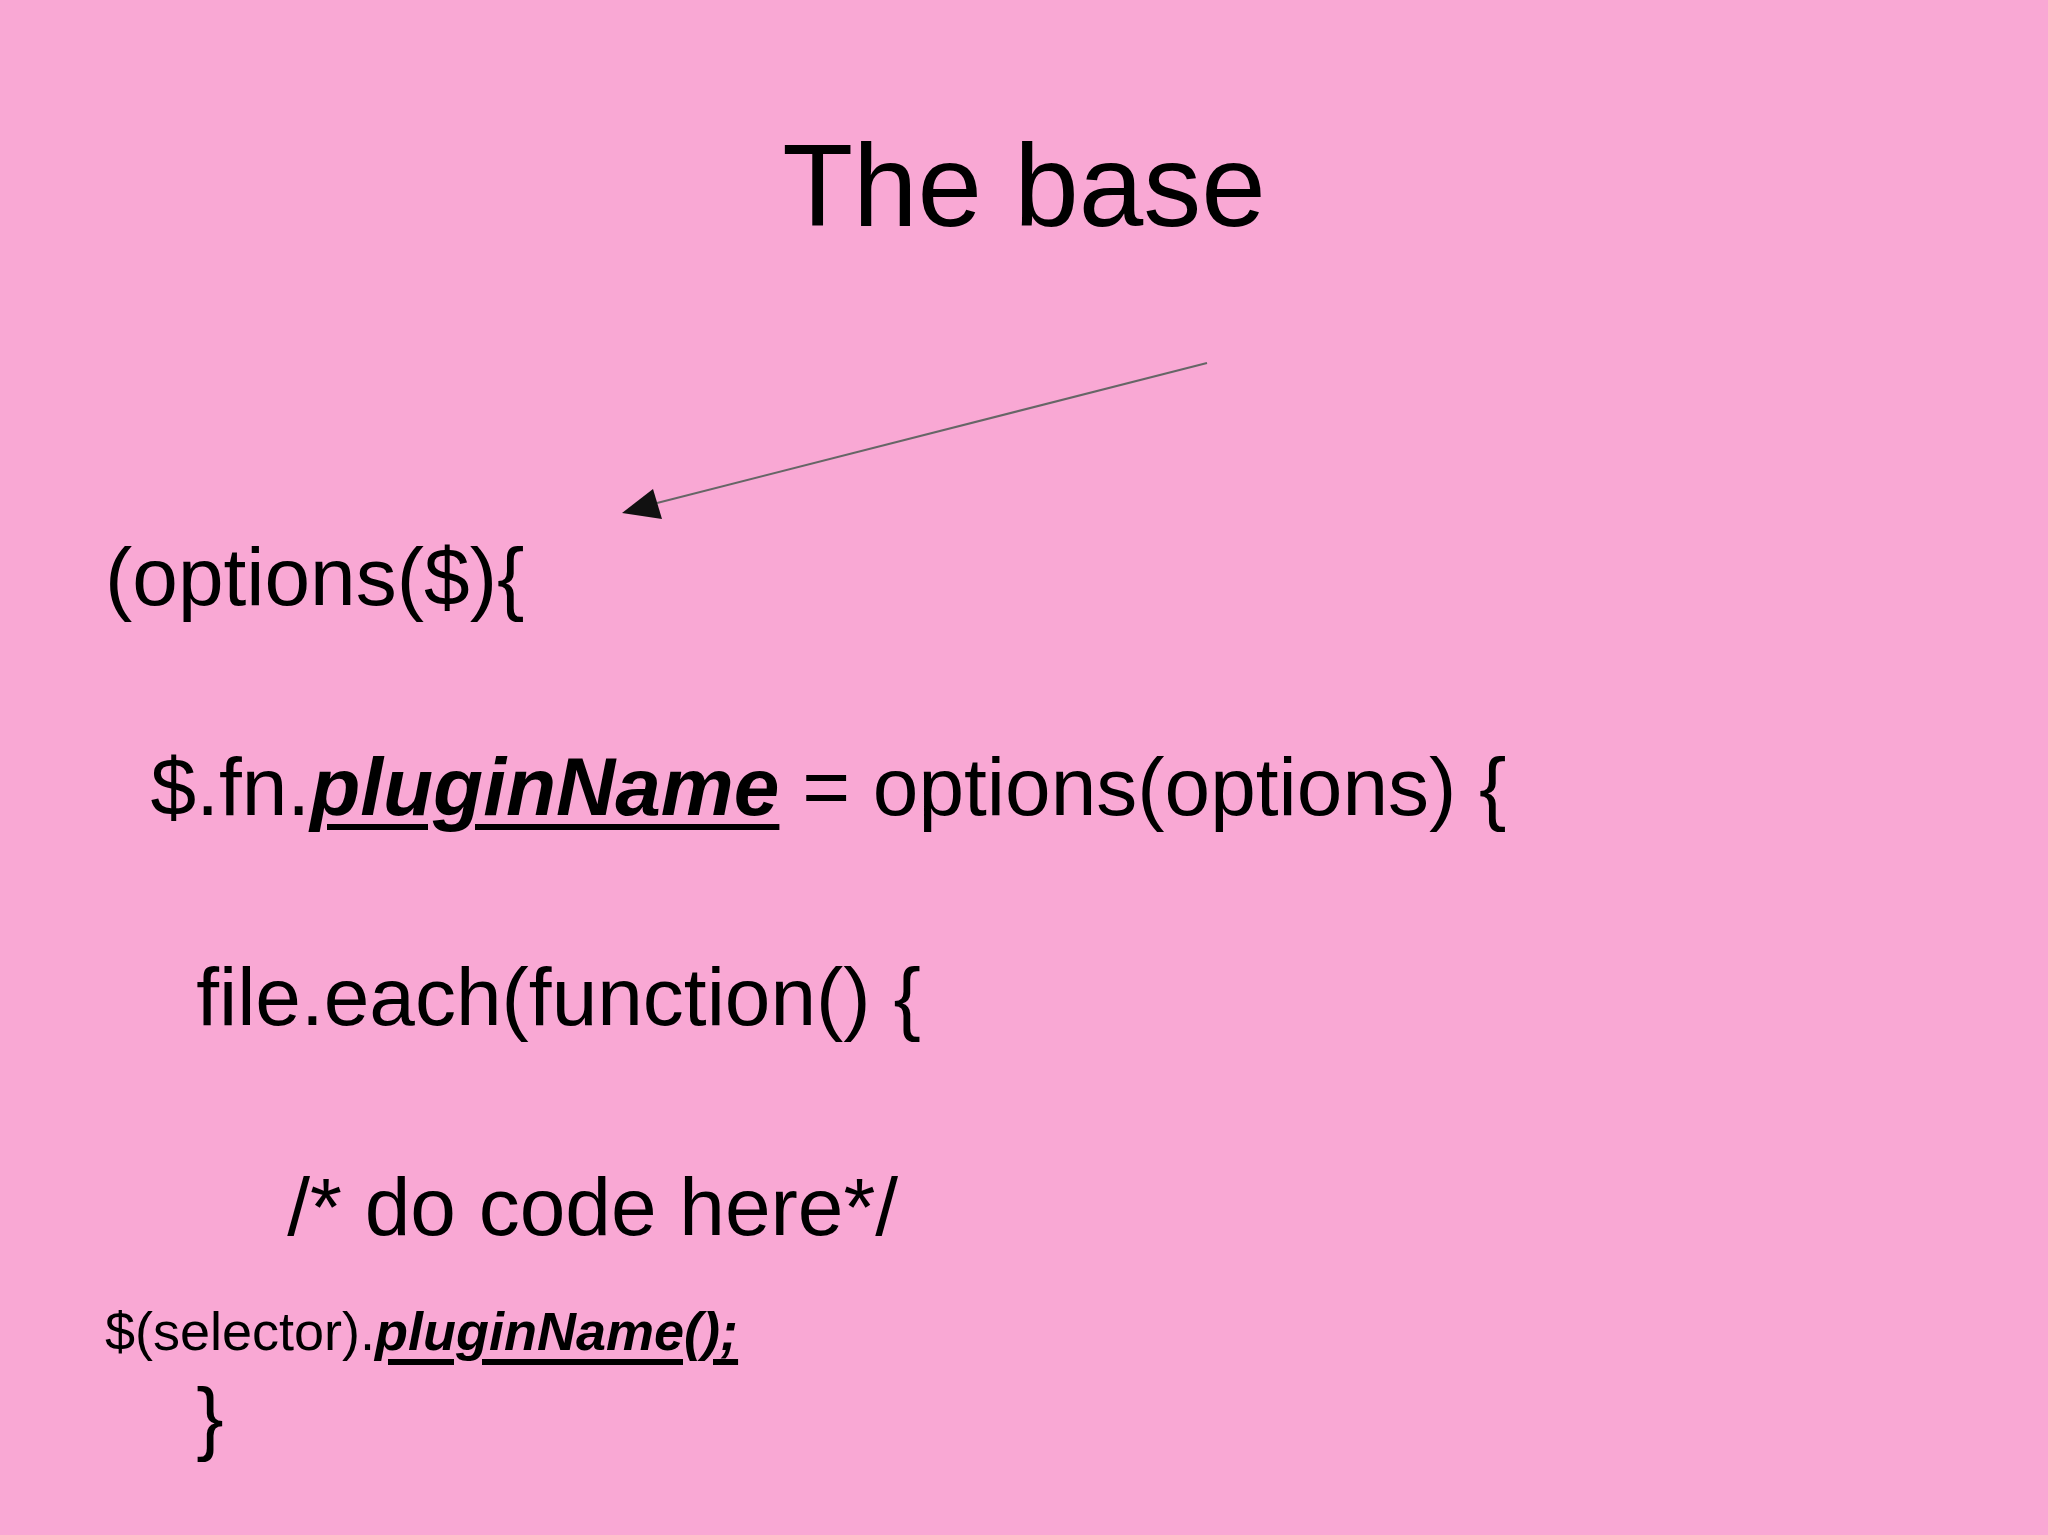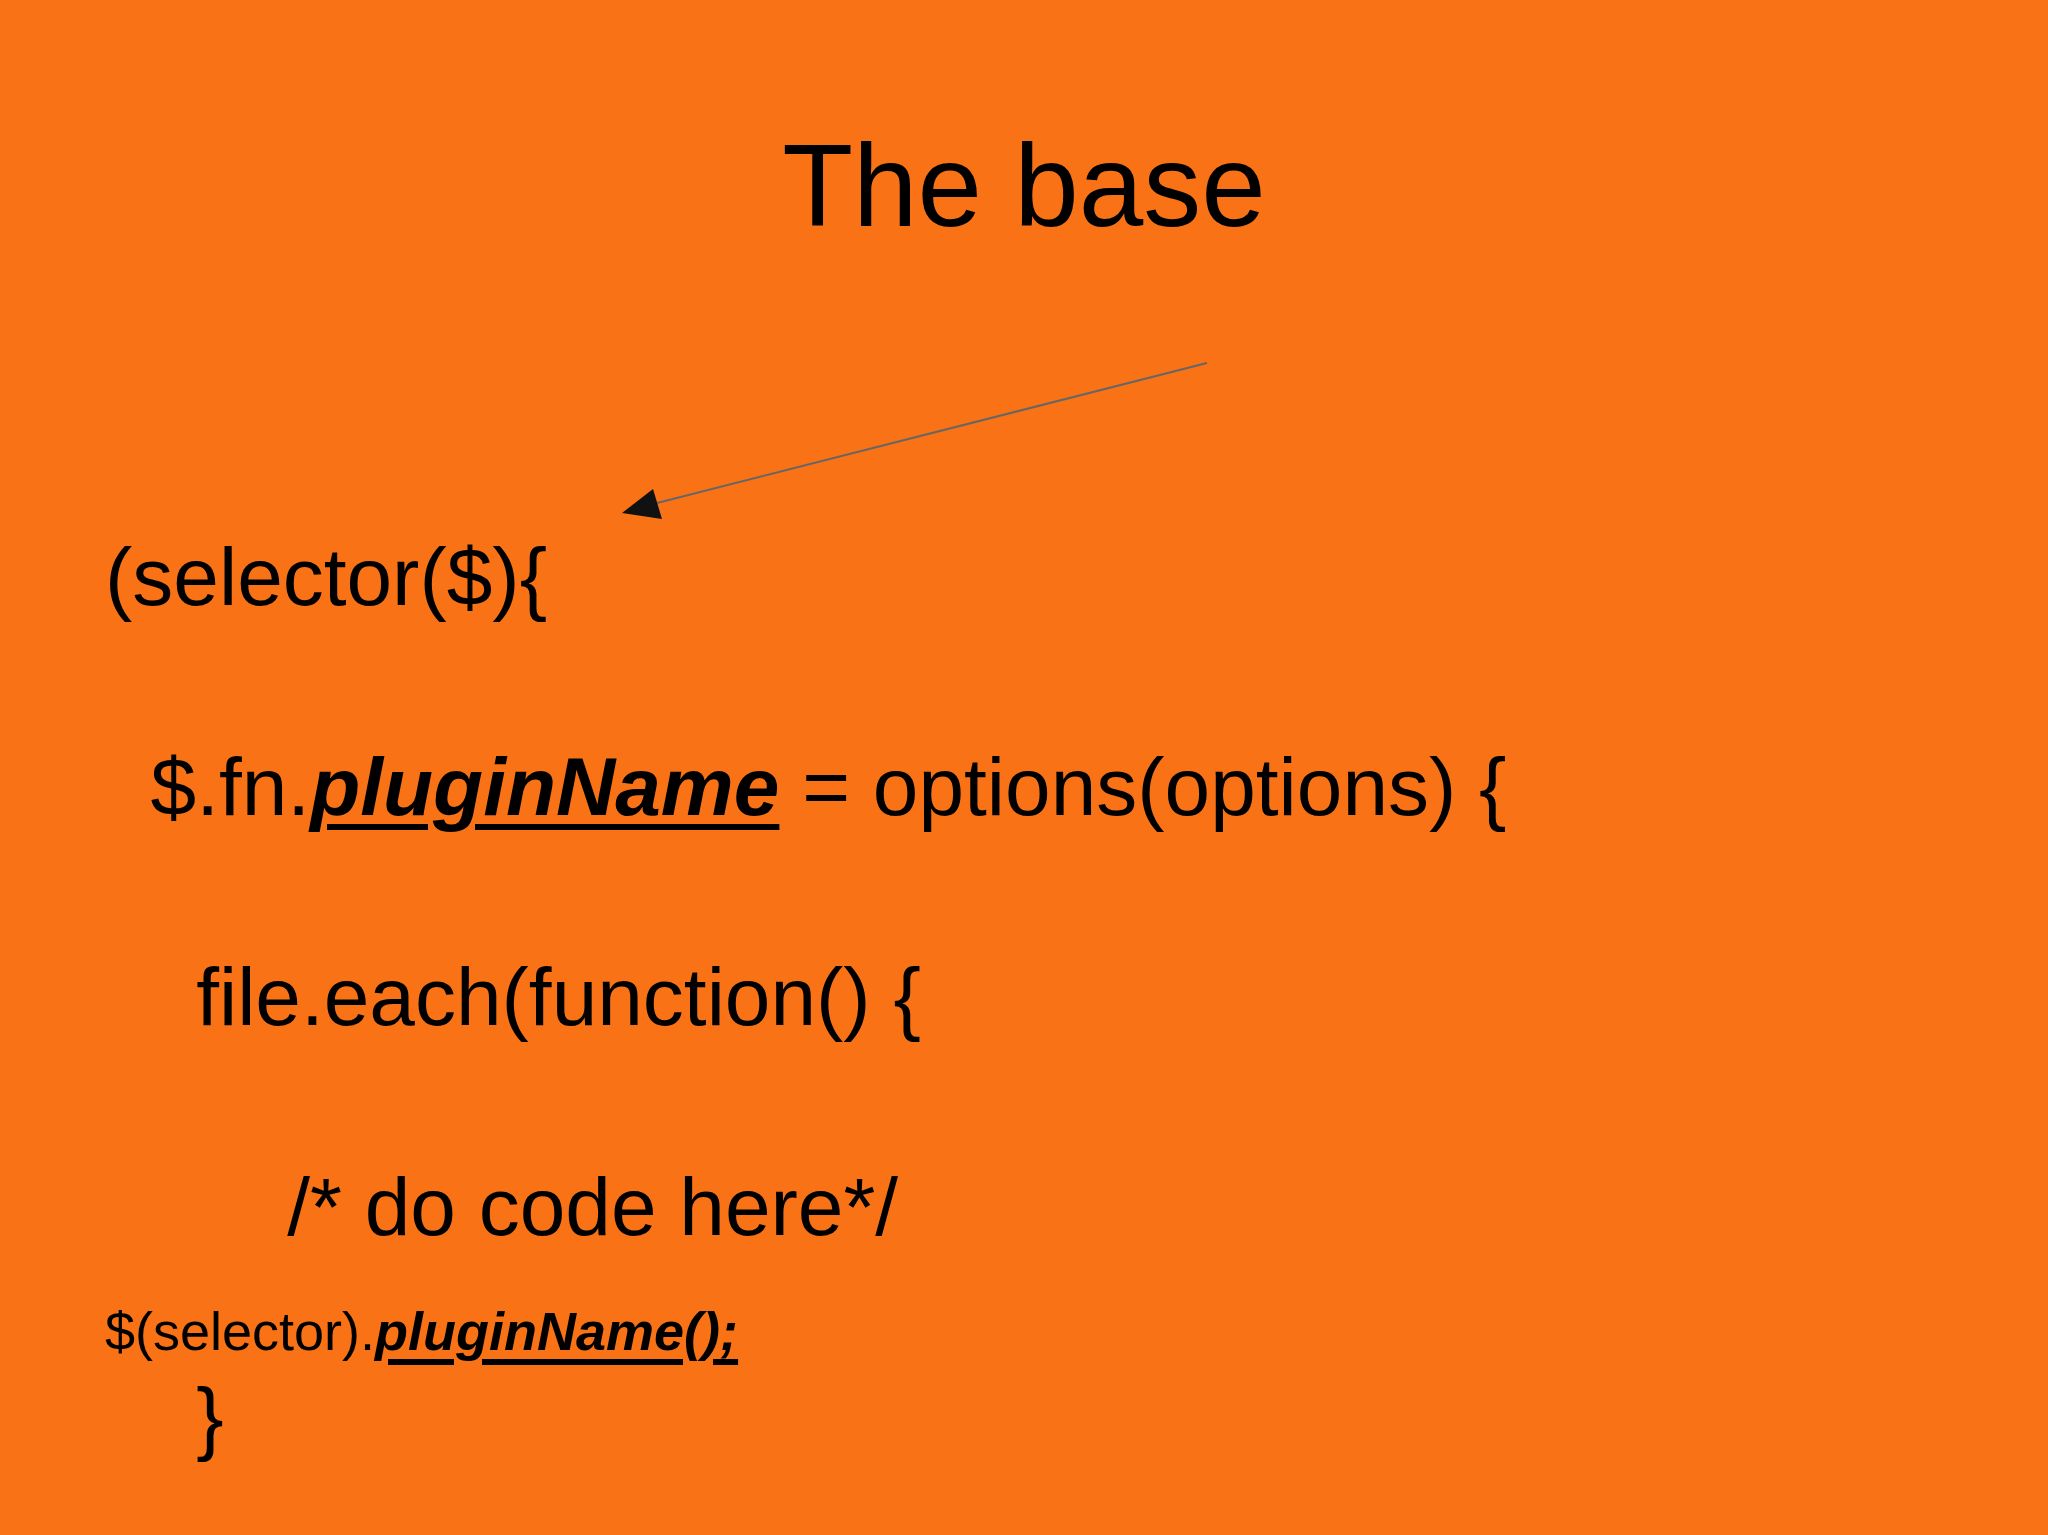--- a/index.html
+++ b/index.html
@@ -11,21 +11,21 @@
     height: 1535px;
     background: #ffffff;
     font-family: "Liberation Sans", "DejaVu Sans", sans-serif;
     color: #000000;
     overflow: hidden;
   }
   .slide {
     position: relative;
     width: 2048px;
     height: 1535px;
-    background: #f97316;
+    background: #f9a8d4;
   }
   .title {
     position: absolute;
     top: 128px;
     left: 0;
     width: 100%;
     margin: 0;
     text-align: center;
     font-size: 116px;
     font-weight: 400;
@@ -79,21 +79,21 @@
 
   <h1 class="title">The base</h1>
 
 
   <svg class="leader-svg" viewBox="0 0 2048 1535" xmlns="http://www.w3.org/2000/svg">
     <line x1="1207" y1="363" x2="657" y2="503" stroke-width="2" stroke="#666666"></line>
     <polygon points="622,513 653,489 662,519" fill="#111111"></polygon>
   </svg>
 
   <div class="code">
-    <div class="code-line"><span>(selector($){</span></div>
+    <div class="code-line"><span>(options($){</span></div>
     <div class="code-line"><span>  $.fn.</span><span class="emph">pluginName</span><span> = options(options) {</span></div>
     <div class="code-line"><span>    file.each(function() {</span></div>
     <div class="code-line"><span>        /* do code here*/</span></div>
     <div class="code-line"><span>    }</span></div>
     
     
   </div>
 
   <div class="usage"><span>$(selector).</span><span class="emph">pluginName();</span></div>
 

